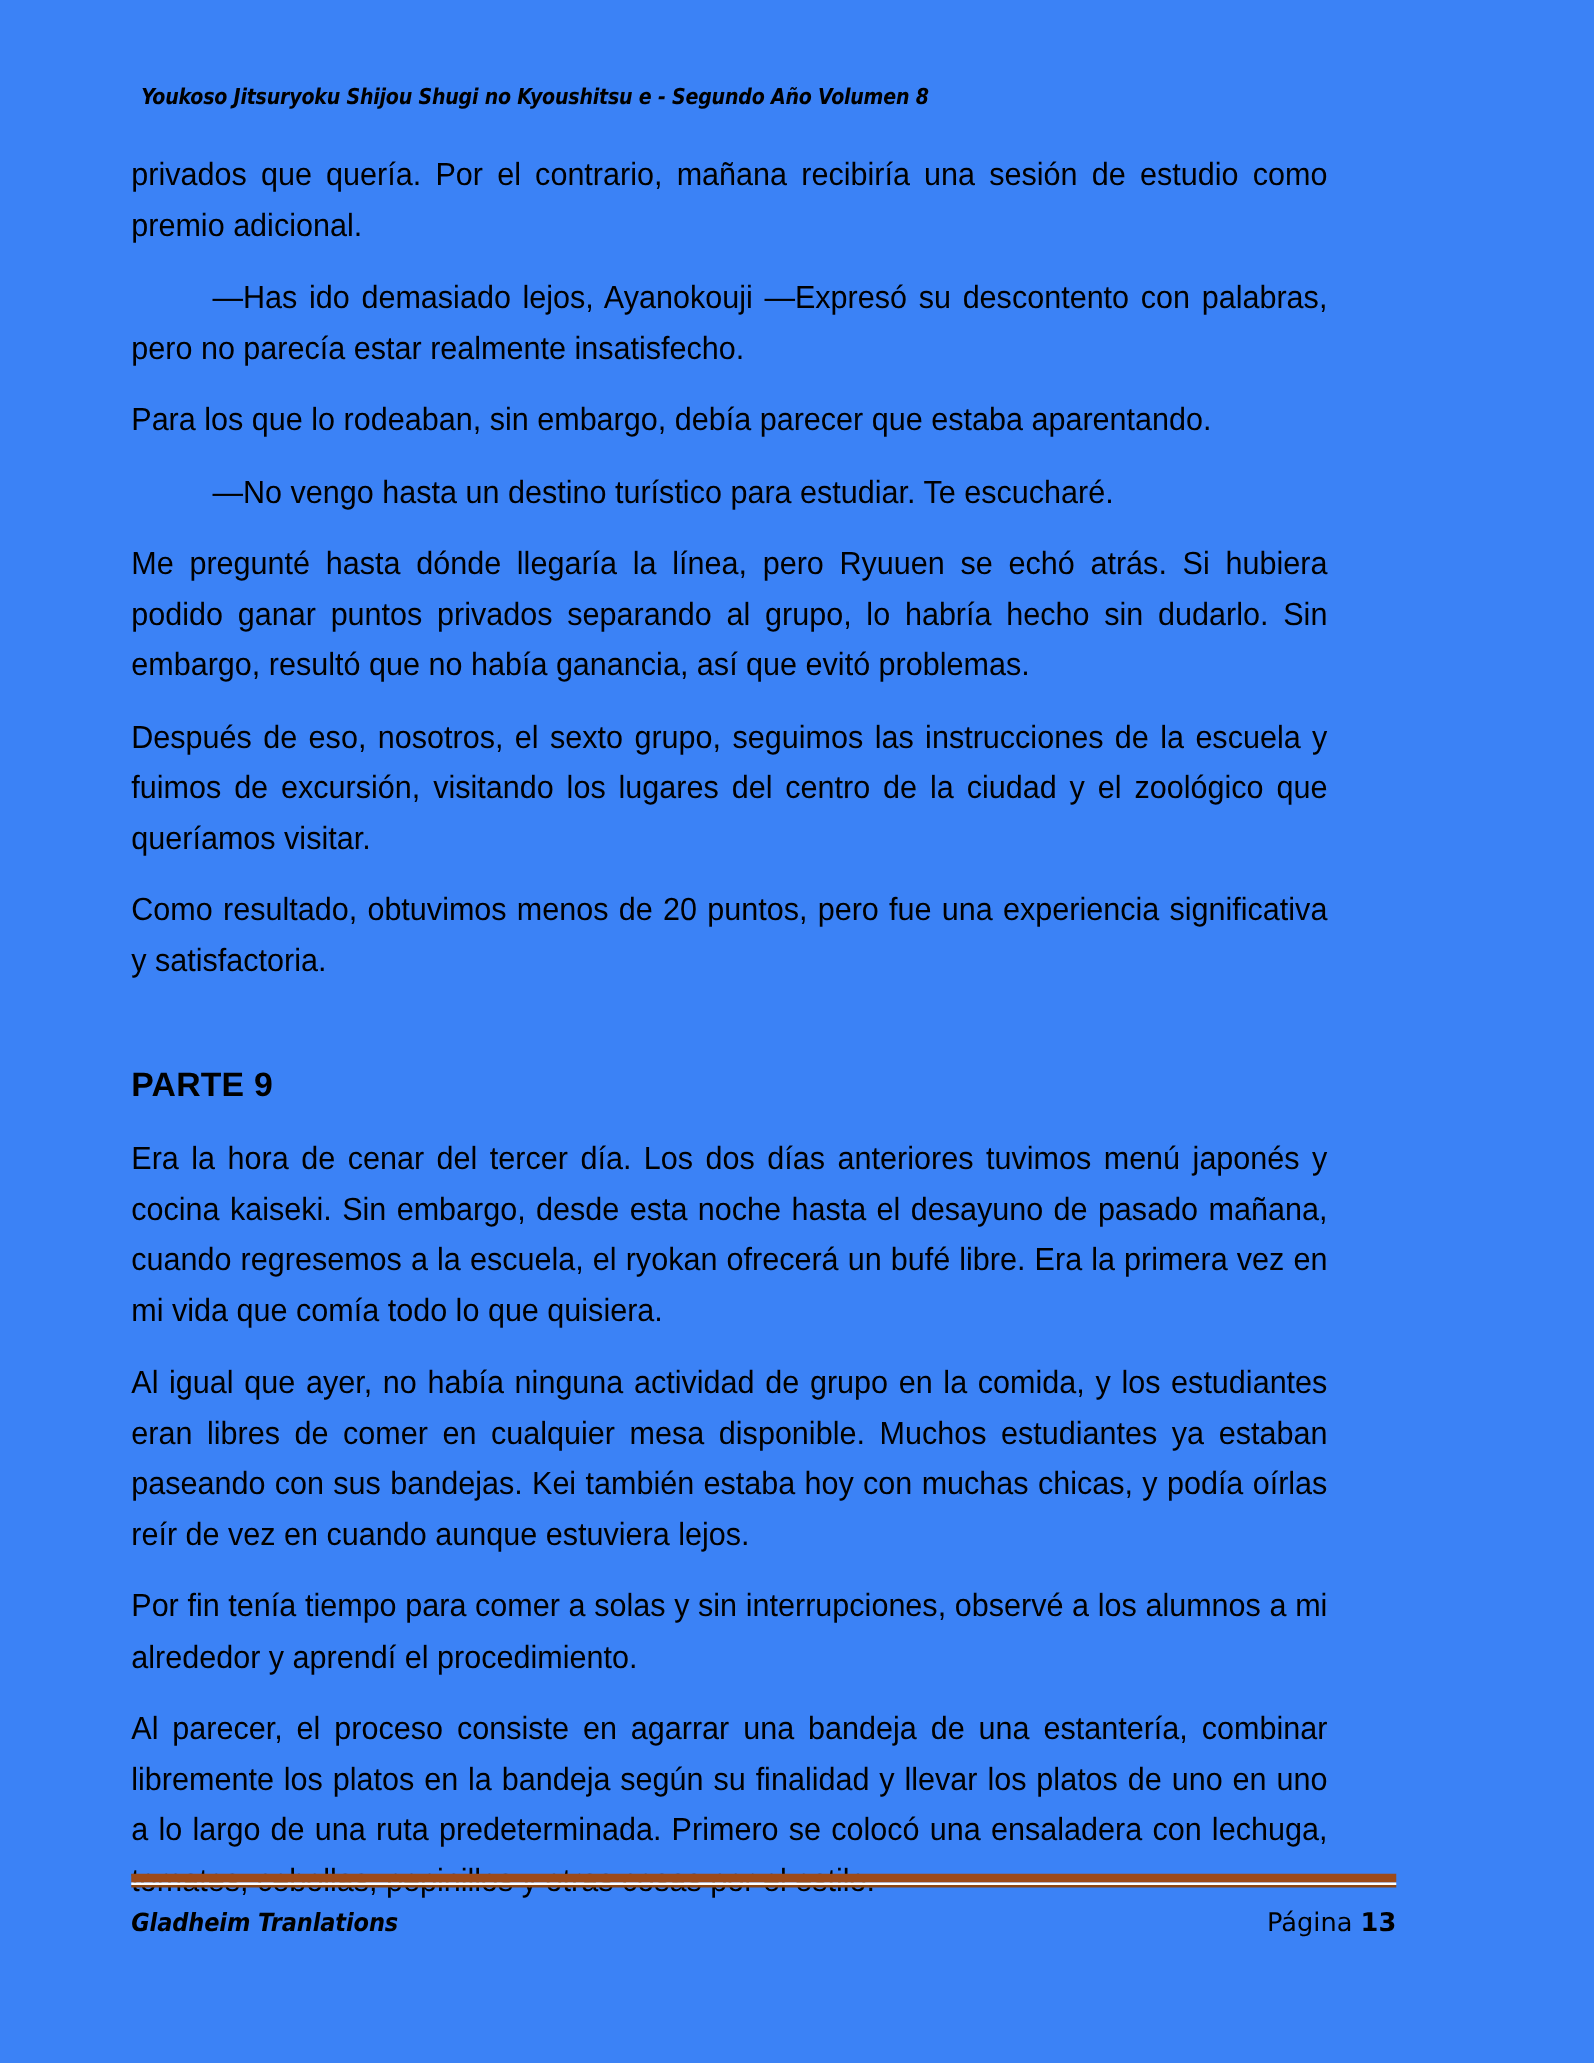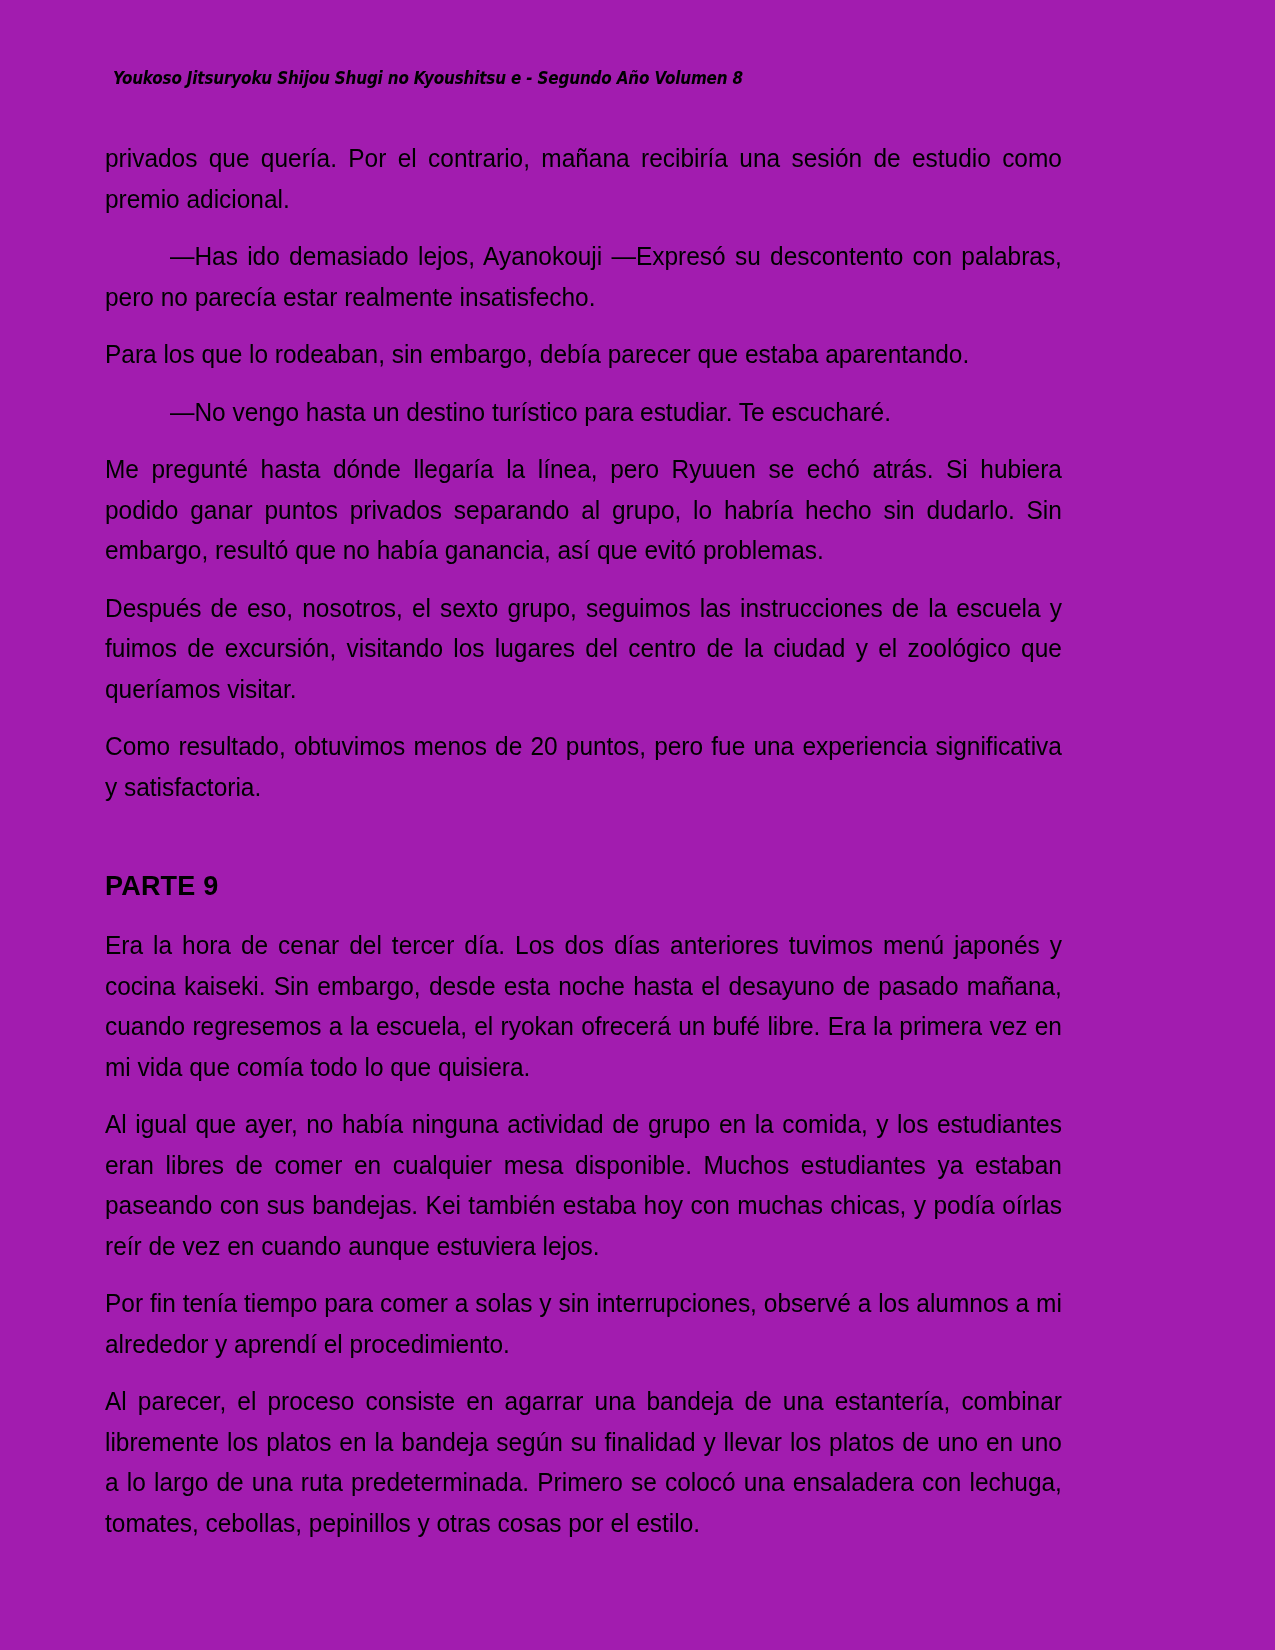--- a/index.html
+++ b/index.html
@@ -6,21 +6,21 @@
   html, body {
     margin: 0;
     padding: 0;
     background: #ffffff;
   }
 
   .page {
     position: relative;
     width: 1275px;
     height: 1650px;
-    background: #a21caf;
+    background: #3b82f6;
     box-sizing: border-box;
     overflow: hidden;
     font-family: "Liberation Sans", "DejaVu Sans", sans-serif;
     color: #000000;
   }
 
   
   .header {
     position: absolute;
     left: 113px;
@@ -37,21 +37,21 @@
     transform: scaleX(0.87);
     transform-origin: left center;
     white-space: nowrap;
     color: #000000;
   }
 
   
   .content {
     position: absolute;
     left: 105px;
-    top: 138px;
+    top: 120px;
     width: 1002px;
   }
 
   .para {
     font-family: "Liberation Sans", "DejaVu Sans", sans-serif;
     font-size: 25.6px;
     line-height: 40.5px;
     text-align: justify;
     text-justify: inter-word;
     margin: 0 0 17px 0;
@@ -168,14 +168,25 @@
     <p class="para">Era la hora de cenar del tercer día. Los dos días anteriores tuvimos menú japonés y cocina kaiseki. Sin embargo, desde esta noche hasta el desayuno de pasado mañana, cuando regresemos a la escuela, el ryokan ofrecerá un bufé libre. Era la primera vez en mi vida que comía todo lo que quisiera.</p>
 
     <p class="para">Al igual que ayer, no había ninguna actividad de grupo en la comida, y los estudiantes eran libres de comer en cualquier mesa disponible. Muchos estudiantes ya estaban paseando con sus bandejas. Kei también estaba hoy con muchas chicas, y podía oírlas reír de vez en cuando aunque estuviera lejos.</p>
 
     <p class="para">Por fin tenía tiempo para comer a solas y sin interrupciones, observé a los alumnos a mi alrededor y aprendí el procedimiento.</p>
 
     <p class="para">Al parecer, el proceso consiste en agarrar una bandeja de una estantería, combinar libremente los platos en la bandeja según su finalidad y llevar los platos de uno en uno a lo largo de una ruta predeterminada. Primero se colocó una ensaladera con lechuga, tomates, cebollas, pepinillos y otras cosas por el estilo.</p>
 
   </div>
 
+  <div class="footer">
+    <div class="footer-rule-thick"></div>
+    <div class="footer-rule-gap"></div>
+    <div class="footer-rule-thin"></div>
+    <div class="footer-row">
+      <div class="footer-left">Gladheim Tranlations</div>
+      <div class="footer-right">
+        <span>Página</span><span>&nbsp;</span><span class="page-num">13</span>
+      </div>
+    </div>
+  </div>
 
 </div>
 
 </body></html>

